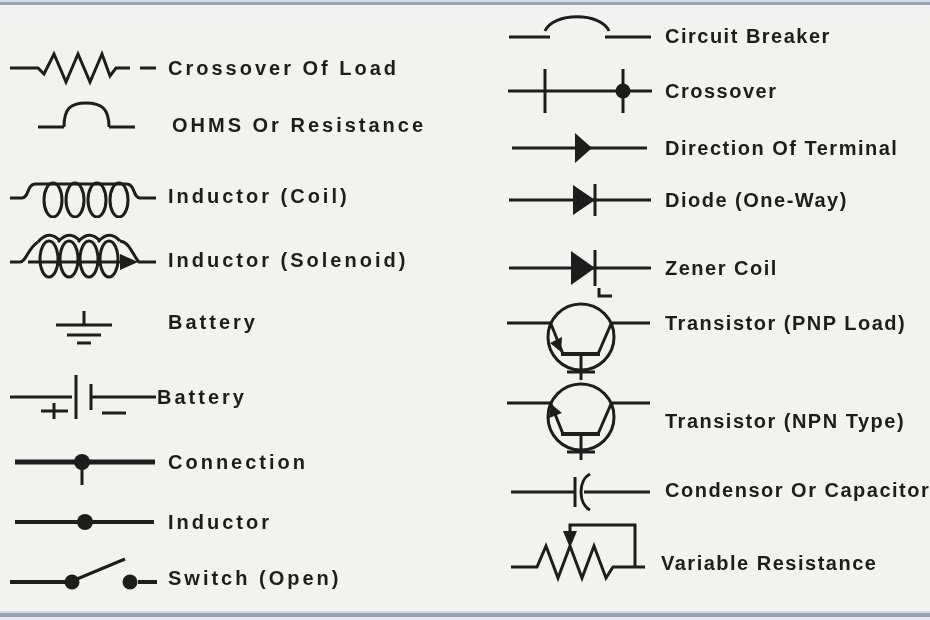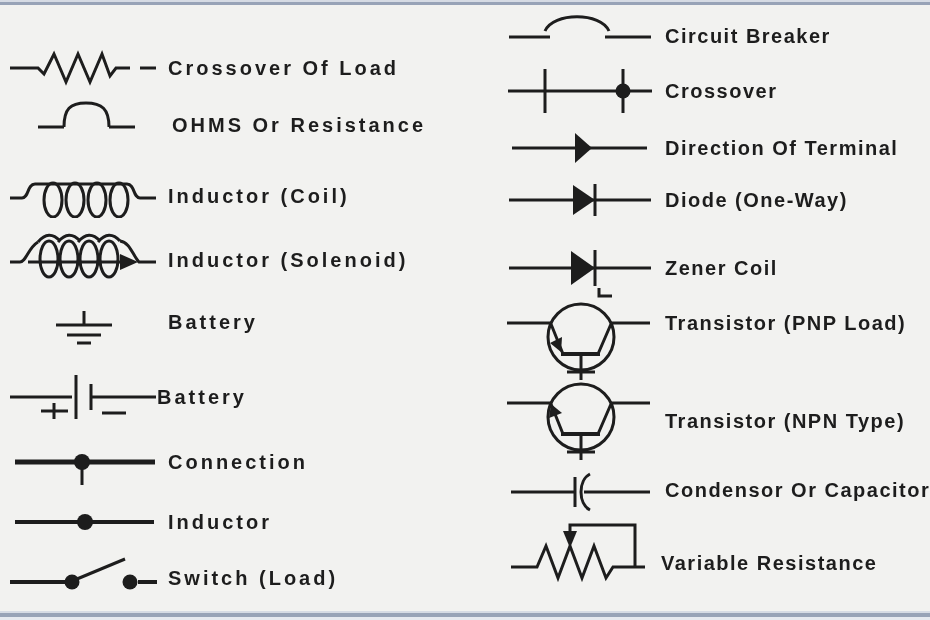--- a/index.html
+++ b/index.html
@@ -116,21 +116,21 @@
 
     <div class="sym" style="left:8px;top:552px">
       <svg width="150" height="44" viewBox="0 0 150 44">
         <path class="st2" d="M2 30 H57"></path>
         <path class="st" d="M69 27 L117 7"></path>
         <circle class="fl" cx="64" cy="30" r="7.5"></circle>
         <circle class="fl" cx="122" cy="30" r="7.5"></circle>
         <path class="st2" d="M130 30 H149"></path>
       </svg>
     </div>
-    <div class="lbl" style="left:168px;top:566px">Switch (Load)</div>
+    <div class="lbl" style="left:168px;top:566px">Switch (Open)</div>
   </div>
 
   <div class="col-right">
 
     <div class="sym" style="left:505px;top:5px">
       <svg width="150" height="40" viewBox="0 0 150 40">
         <path class="st" d="M4 32 H45 M100 32 H146"></path>
         <path class="st" d="M40 26 C48 7 96 7 104 26"></path>
       </svg>
     </div>

